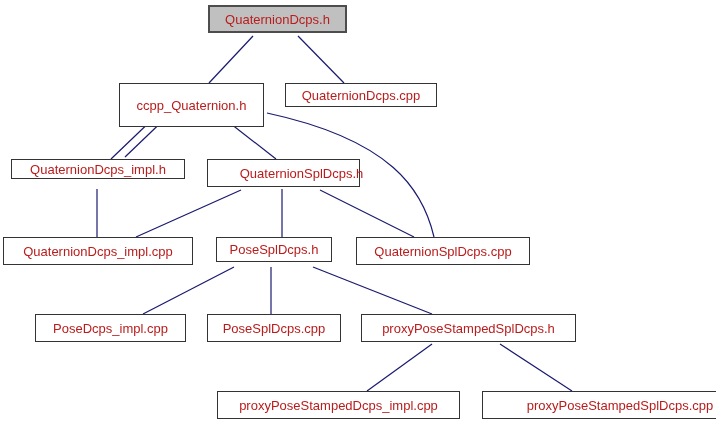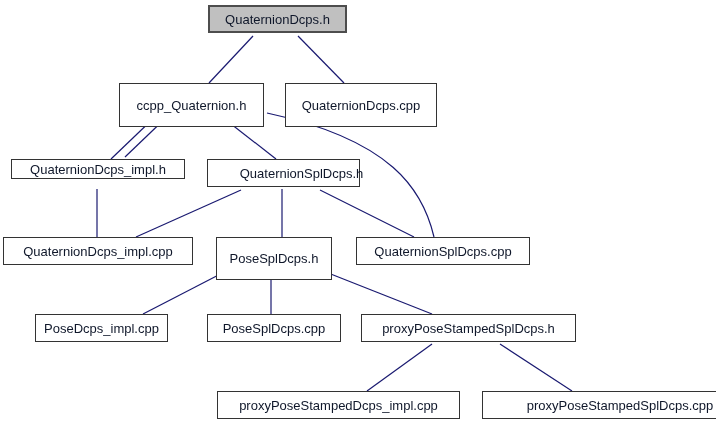--- a/index.html
+++ b/index.html
@@ -25,21 +25,21 @@
     stroke-width: 1.2px;
   }
   .node {
     position: absolute;
     box-sizing: border-box;
     display: flex;
     align-items: center;
     justify-content: center;
     font-size: 13px;
     line-height: 1;
-    color: #0f172a;
+    color: #b91c1c;
     white-space: nowrap;
     cursor: pointer;
   }
   .node span { pointer-events: none; }
 </style>
 </head>
 <body>
 
 <div id="stage">
   <svg id="edge-layer" width="716" height="427" viewBox="0 0 716 427">
@@ -66,39 +66,39 @@
         <path d="M572,391 L500,344" stroke="#191970" marker-end="url(#arrowhead)"></path>
       </g>
   </svg>
   <div id="node-layer">
       <div class="node" style="left: 208px; top: 5px; width: 139px; height: 28px; background: rgb(192, 192, 192); border: 2px solid rgb(77, 77, 77);">
         <span>QuaternionDcps.h</span>
       </div>
       <div class="node" style="left: 119px; top: 83px; width: 145px; height: 44px; background: rgb(255, 255, 255); border: 1px solid rgb(51, 51, 51);">
         <span>ccpp_Quaternion.h</span>
       </div>
-      <div class="node" style="left: 285px; top: 83px; width: 152px; height: 44px; background: rgb(255, 255, 255); border: 1px solid rgb(51, 51, 51);">
+      <div class="node" style="left: 285px; top: 83px; width: 152px; height: 24px; background: rgb(255, 255, 255); border: 1px solid rgb(51, 51, 51);">
         <span>QuaternionDcps.cpp</span>
       </div>
       <div class="node" style="left: 11px; top: 159px; width: 174px; height: 20px; background: rgb(255, 255, 255); border: 1px solid rgb(51, 51, 51);">
         <span>QuaternionDcps_impl.h</span>
       </div>
       <div class="node" style="left: 207px; top: 159px; width: 153px; height: 28px; background: rgb(255, 255, 255); border: 1px solid rgb(51, 51, 51); padding-left: 36px;">
         <span>QuaternionSplDcps.h</span>
       </div>
       <div class="node" style="left: 3px; top: 237px; width: 190px; height: 28px; background: rgb(255, 255, 255); border: 1px solid rgb(51, 51, 51);">
         <span>QuaternionDcps_impl.cpp</span>
       </div>
-      <div class="node" style="left: 216px; top: 237px; width: 116px; height: 43px; background: rgb(255, 255, 255); border: 1px solid rgb(51, 51, 51);">
+      <div class="node" style="left: 216px; top: 237px; width: 116px; height: 25px; background: rgb(255, 255, 255); border: 1px solid rgb(51, 51, 51);">
         <span>PoseSplDcps.h</span>
       </div>
       <div class="node" style="left: 356px; top: 237px; width: 174px; height: 28px; background: rgb(255, 255, 255); border: 1px solid rgb(51, 51, 51);">
         <span>QuaternionSplDcps.cpp</span>
       </div>
-      <div class="node" style="left: 35px; top: 314px; width: 133px; height: 28px; background: rgb(255, 255, 255); border: 1px solid rgb(51, 51, 51);">
+      <div class="node" style="left: 35px; top: 314px; width: 151px; height: 28px; background: rgb(255, 255, 255); border: 1px solid rgb(51, 51, 51);">
         <span>PoseDcps_impl.cpp</span>
       </div>
       <div class="node" style="left: 207px; top: 314px; width: 134px; height: 28px; background: rgb(255, 255, 255); border: 1px solid rgb(51, 51, 51);">
         <span>PoseSplDcps.cpp</span>
       </div>
       <div class="node" style="left: 361px; top: 314px; width: 215px; height: 28px; background: rgb(255, 255, 255); border: 1px solid rgb(51, 51, 51);">
         <span>proxyPoseStampedSplDcps.h</span>
       </div>
       <div class="node" style="left: 217px; top: 391px; width: 243px; height: 28px; background: rgb(255, 255, 255); border: 1px solid rgb(51, 51, 51);">
         <span>proxyPoseStampedDcps_impl.cpp</span>

